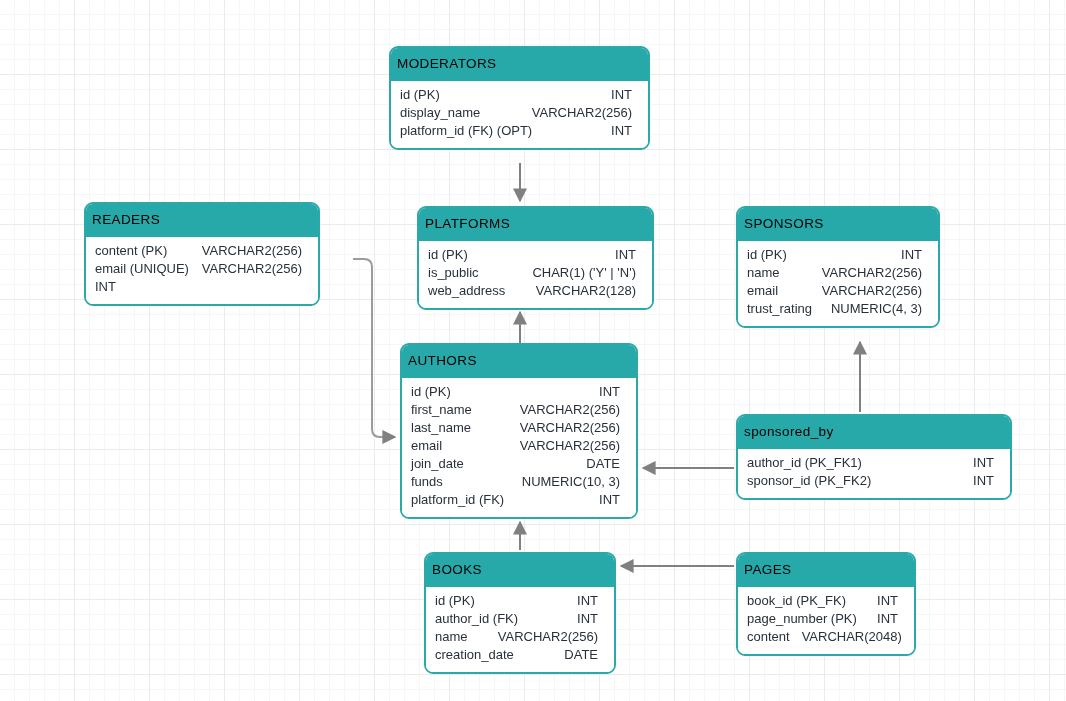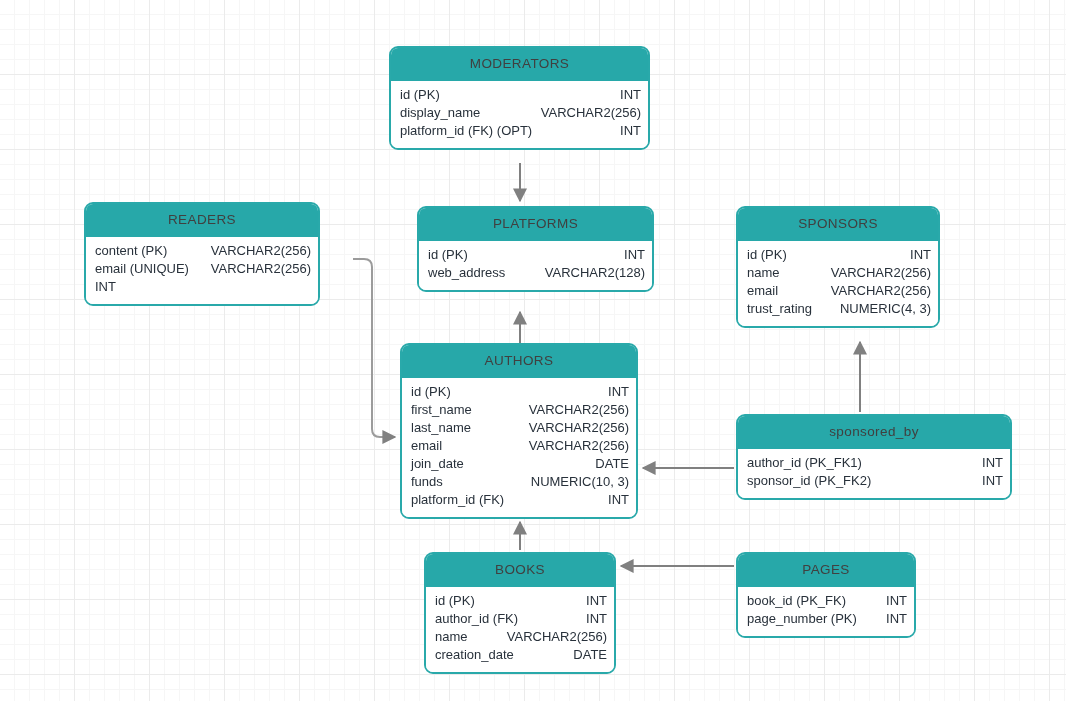--- a/index.html
+++ b/index.html
@@ -45,30 +45,30 @@
     box-sizing: border-box;
     background: #ffffff;
     border: 2px solid #29a9aa;
     border-radius: 9px;
     overflow: hidden;
     box-shadow: 0 0 0 0 rgba(0,0,0,0);
   }
 
   .entity-header {
     background: #27a8a9;
-    color: #404040;
-    text-align: center;
+    color: #000000;
+    text-align: left;
     font-size: 13.5px;
     letter-spacing: 0.4px;
     line-height: 1;
     padding: 9px 6px 10px 6px;
   }
 
   .entity-body {
-    padding: 5px 7px 8px 9px;
+    padding: 5px 16px 8px 9px;
     background: #ffffff;
   }
 
   .attr-row {
     display: flex;
     justify-content: space-between;
     align-items: baseline;
     font-size: 13px;
     color: #28313b;
     line-height: 18px;
@@ -171,20 +171,24 @@
   </div>
 
   <div class="entity" id="ent-platforms">
     <div class="entity-header">PLATFORMS</div>
     <div class="entity-body">
       <div class="attr-row">
         <span class="attr-name">id (PK)</span>
         <span class="attr-type">INT</span>
       </div>
       <div class="attr-row">
+        <span class="attr-name">is_public</span>
+        <span class="attr-type">CHAR(1) ('Y' | 'N')</span>
+      </div>
+      <div class="attr-row">
         <span class="attr-name">web_address</span>
         <span class="attr-type">VARCHAR2(128)</span>
       </div>
     </div>
   </div>
 
   <div class="entity" id="ent-sponsors">
     <div class="entity-header">SPONSORS</div>
     <div class="entity-body">
       <div class="attr-row">
@@ -280,16 +284,20 @@
     <div class="entity-header">PAGES</div>
     <div class="entity-body">
       <div class="attr-row">
         <span class="attr-name">book_id (PK_FK)</span>
         <span class="attr-type">INT</span>
       </div>
       <div class="attr-row">
         <span class="attr-name">page_number (PK)</span>
         <span class="attr-type">INT</span>
       </div>
+      <div class="attr-row">
+        <span class="attr-name">content</span>
+        <span class="attr-type">VARCHAR(2048)</span>
+      </div>
     </div>
   </div>
 
 </div>
 
 </body></html>

